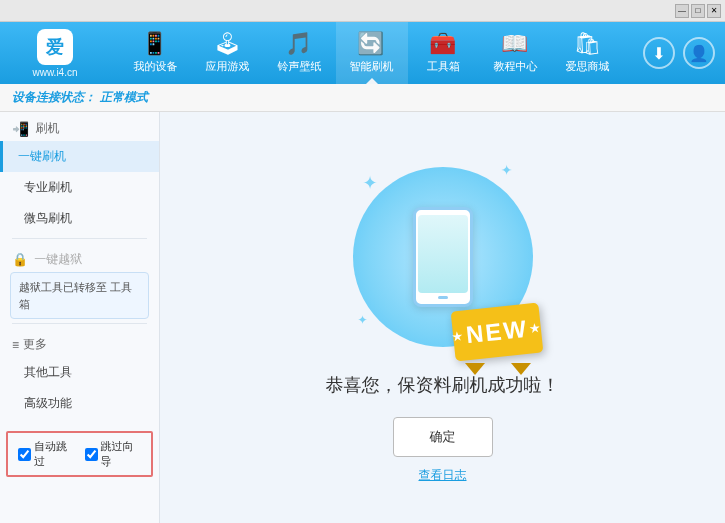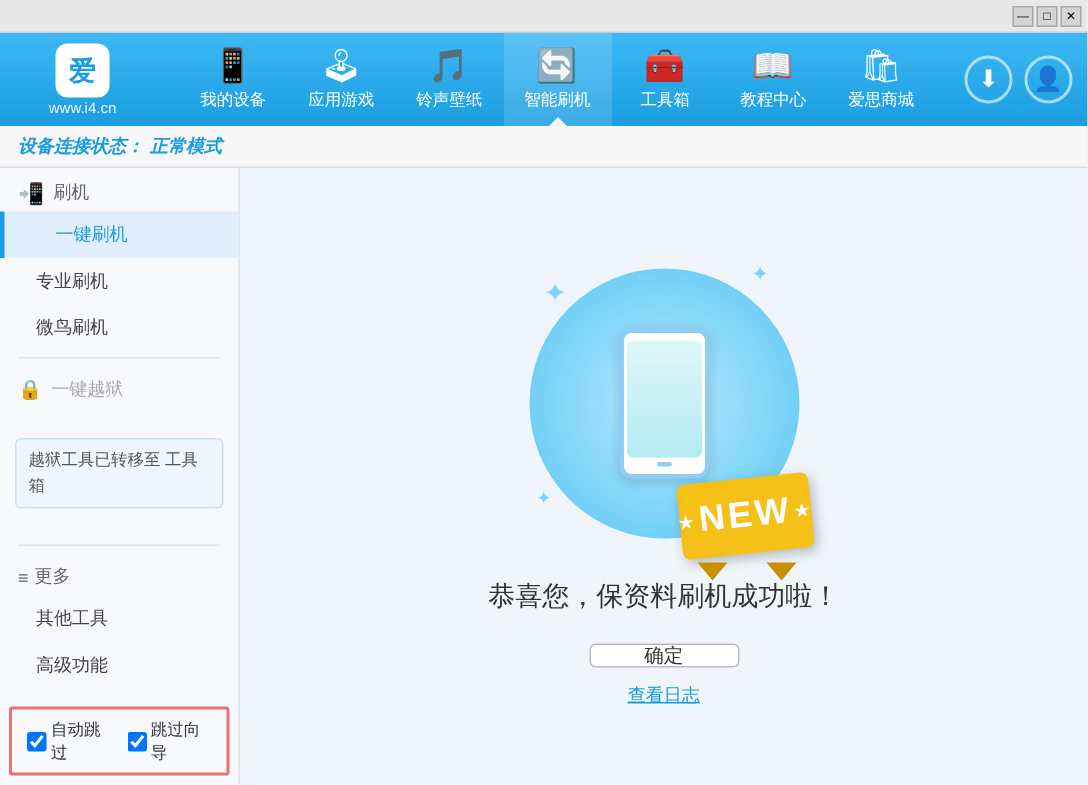--- a/index.html
+++ b/index.html
@@ -159,32 +159,32 @@
     .sidebar-item {
       padding: 7px 12px 7px 24px;
       font-size: 12px;
       color: #444;
       cursor: pointer;
     }
     .sidebar-item.active {
       background: #e0eefb;
       color: #1a9de0;
       border-left: 3px solid #1a9de0;
-      padding-left: 34px;
+      padding-left: 15px;
     }
     .sidebar-divider {
       height: 1px;
       background: #e0e6ed;
       margin: 4px 12px;
     }
     .sidebar-notice {
       background: #eef6ff;
       border: 1px solid #c8dff5;
       border-radius: 4px;
-      margin: 20px 10px;
+      margin: 0 10px;
       padding: 6px 8px;
       font-size: 11px;
       color: #555;
       line-height: 1.5;
     }
     .sidebar-section-more {
       display: flex;
       align-items: center;
       padding: 8px 12px 4px 12px;
       font-size: 12px;
@@ -259,21 +259,21 @@
     .sparkle-3 { bottom: 30px; left: 15px; font-size: 12px; }
 
     .success-text {
       font-size: 18px;
       color: #333;
       margin-bottom: 20px;
       font-weight: 500;
     }
     .confirm-btn {
       width: 100px;
-      height: 16px;
+      height: 40px;
       background: white;
       border: 1px solid #bbb;
       border-radius: 4px;
       color: #333;
       font-size: 13px;
       cursor: pointer;
       margin-bottom: 10px;
       display: flex;
       align-items: center;
       justify-content: center;

